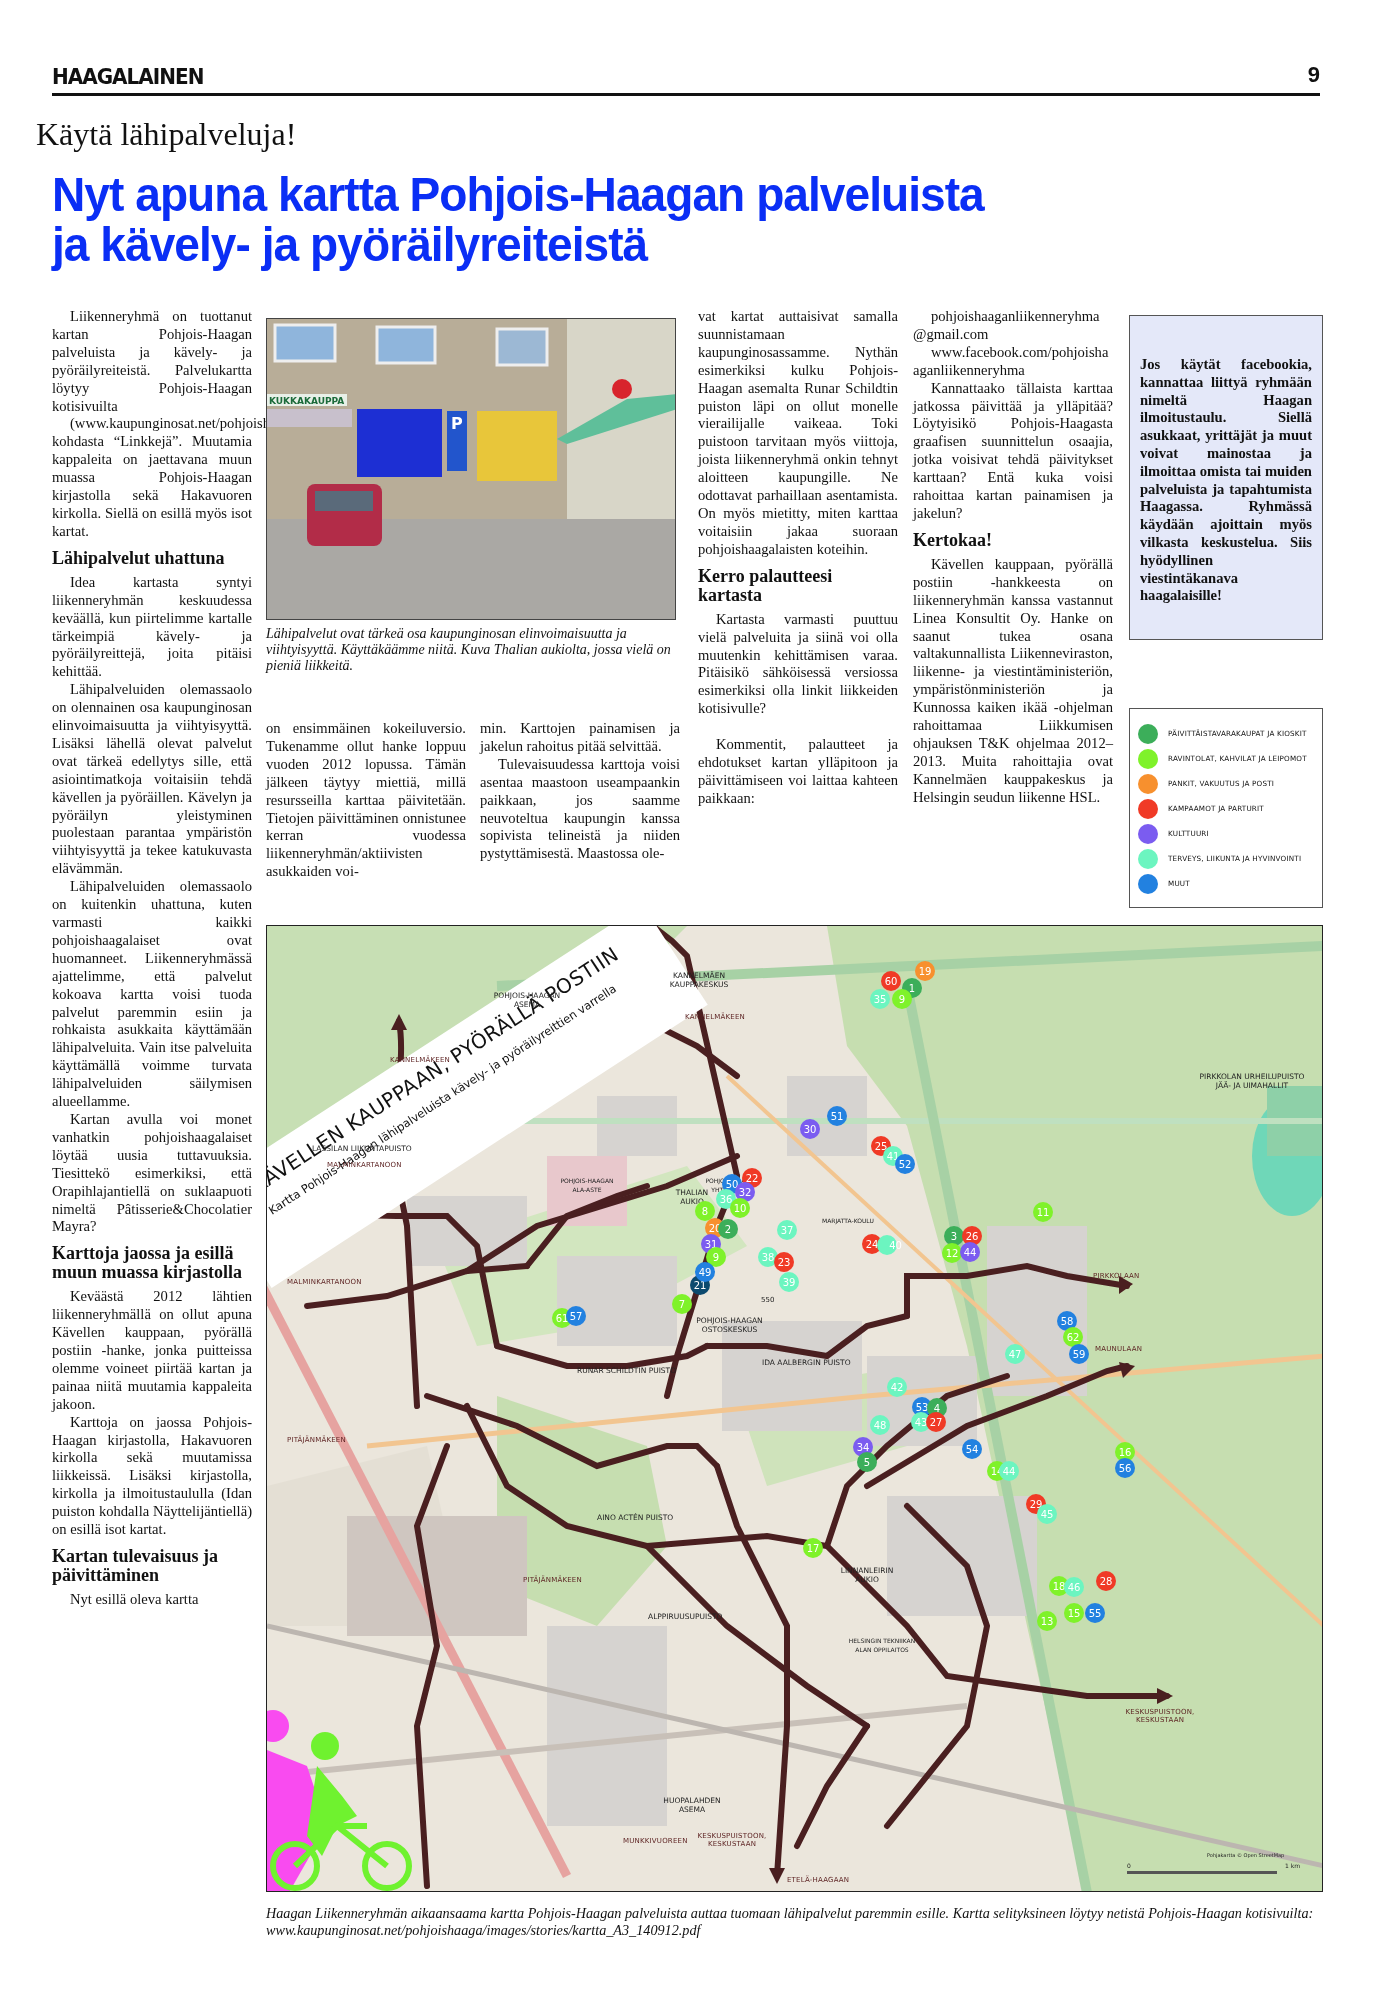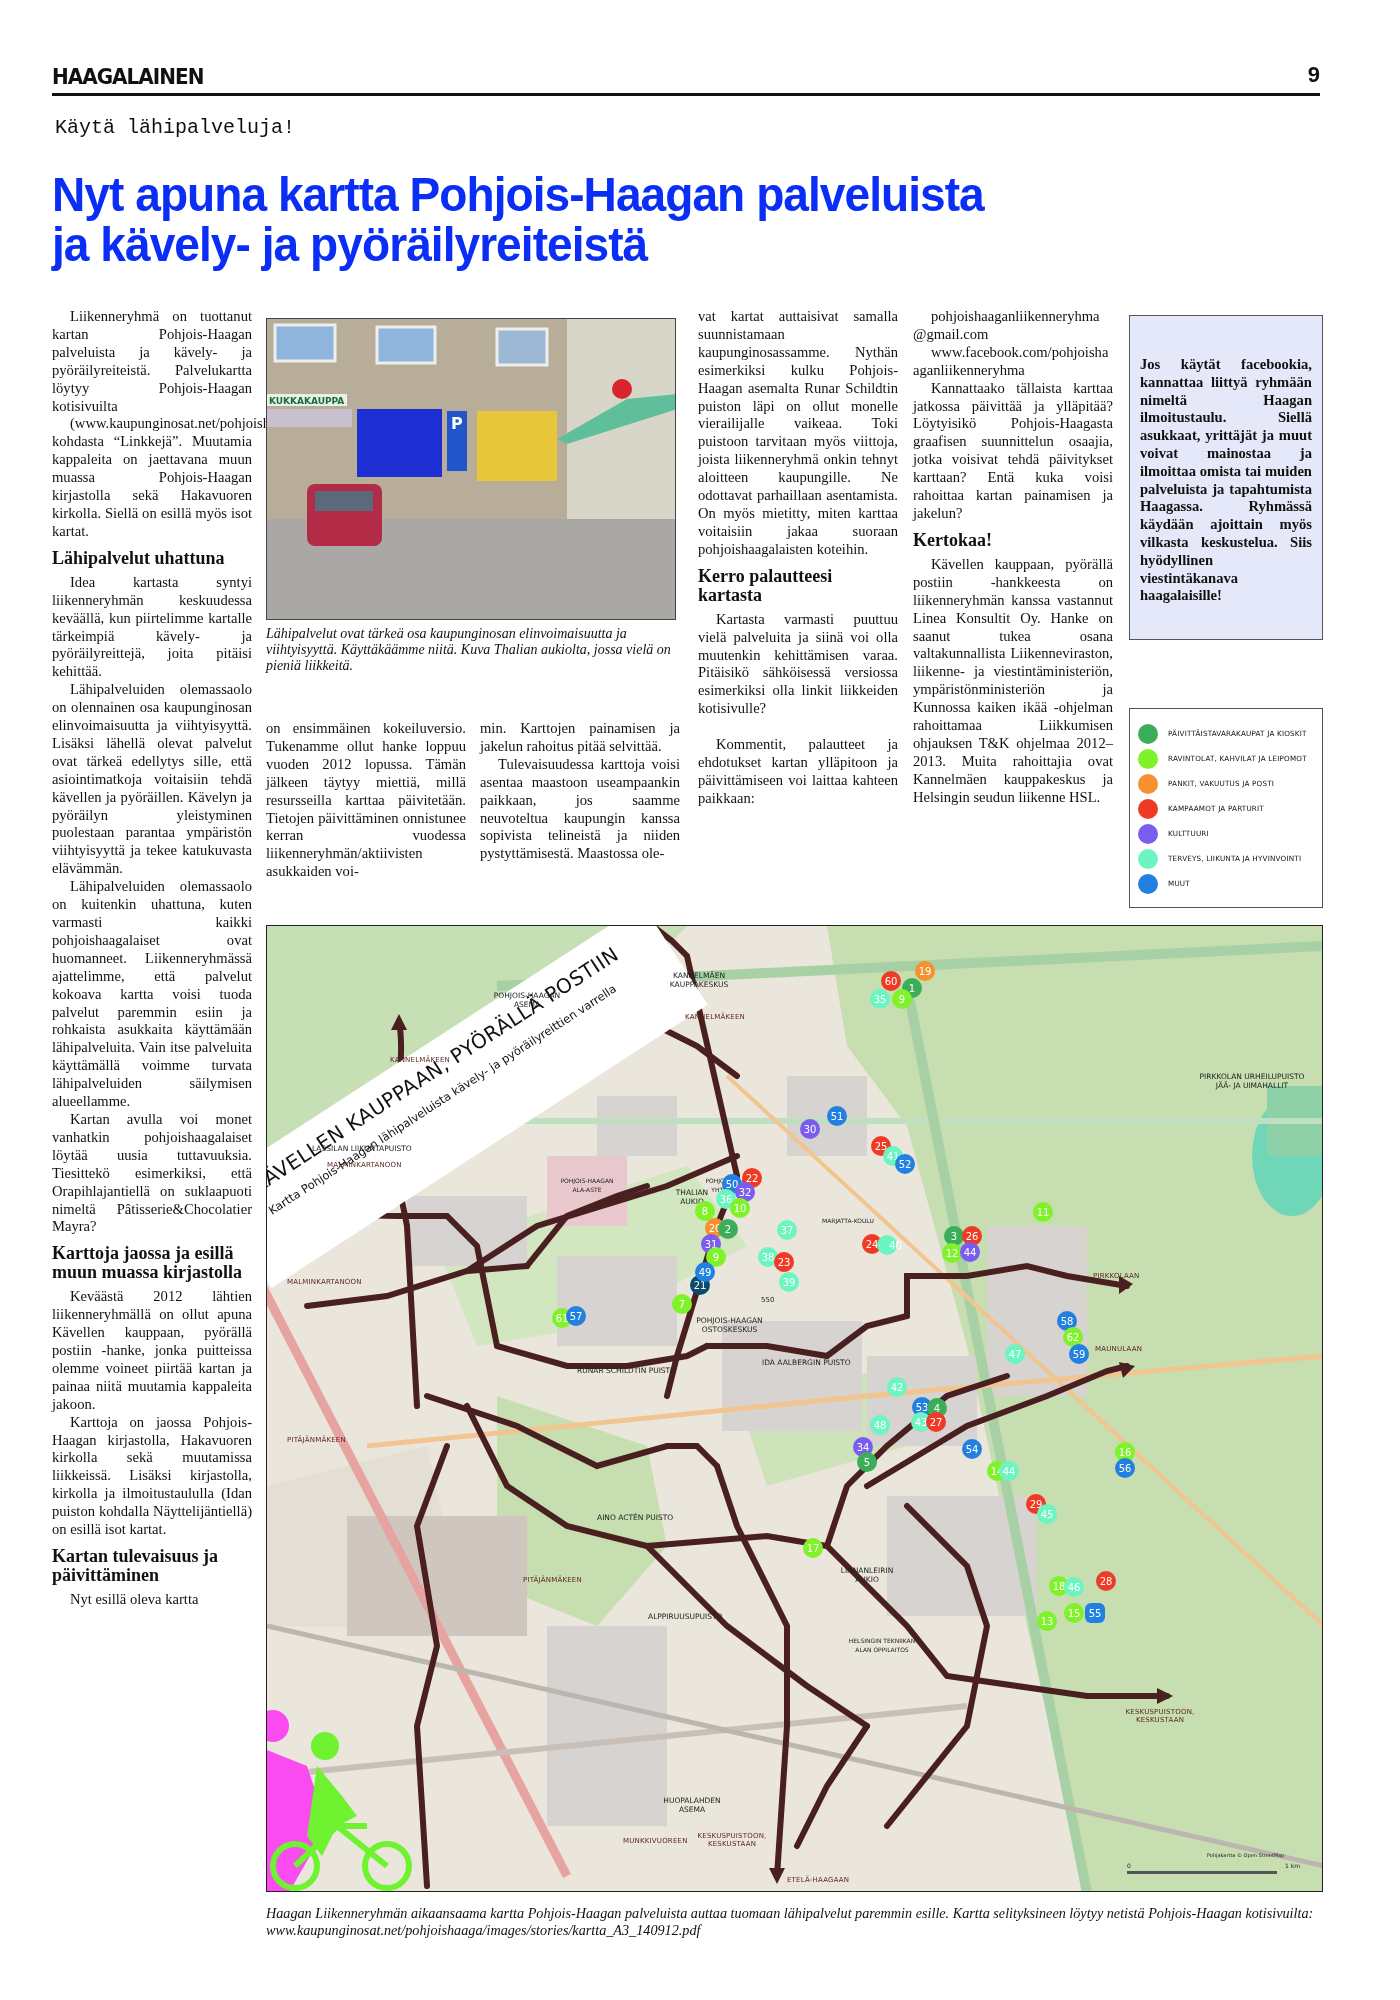--- a/index.html
+++ b/index.html
@@ -1,20 +1,20 @@
 <!DOCTYPE html>
 <html><head>
 <meta charset="utf-8">
 <style>
   * { box-sizing: border-box; margin: 0; padding: 0; }
   body { width: 1400px; height: 2000px; background: #fff; position: relative; overflow: hidden; font-family: "Liberation Serif", serif; color: #111; }
   .masthead { position: absolute; left: 52px; top: 62px; width: 1268px; height: 34px; border-bottom: 3px solid #111; }
   .masthead .name { position: absolute; left: 0; top: 2px; font-family: "DejaVu Sans", sans-serif; font-weight: bold; font-size: 20px; letter-spacing: -1px; transform: scaleY(1.1); }
   .masthead .page { position: absolute; right: 0; top: 0; font-family: "Liberation Sans", sans-serif; font-weight: bold; font-size: 22px; }
-  .kicker { position: absolute; left: 55px; top: 116px; font-family: Liberation Mono, monospace; font-size: 20px; }
+  .kicker { position: absolute; left: 36px; top: 116px; font-family: Liberation Serif, serif; font-size: 32px; }
   .headline { position: absolute; left: 52px; top: 170px; font-family: "Liberation Sans", sans-serif; font-weight: bold; font-size: 48px; line-height: 50px; color: #0a2ef5; letter-spacing: -1px; transform: scaleX(0.96); transform-origin: left; }
   .col { position: absolute; font-size: 14.6px; line-height: 17.9px; text-align: justify; hyphens: manual; }
   .col p { text-indent: 18px; }
   .col h3 { font-size: 18px; line-height: 19px; font-weight: bold; text-align: left; margin: 8px 0 6px; }
   .photo { position: absolute; left: 266px; top: 318px; width: 410px; height: 302px; border: 1px solid #444; overflow: hidden; background: #bfb6a3; }
   .caption { position: absolute; left: 266px; top: 626px; width: 420px; font-style: italic; font-size: 14px; line-height: 16px; }
   .fbbox { position: absolute; left: 1129px; top: 315px; width: 194px; height: 325px; background: #e4e8f9; border: 1px solid #555; padding: 40px 10px 0 10px; font-weight: bold; font-size: 14.6px; line-height: 17.8px; text-align: justify; }
   .legend { position: absolute; left: 1129px; top: 708px; width: 194px; height: 200px; border: 1px solid #555; background: #fff; padding: 12px 0 0 8px; }
   .legend .item { display: flex; align-items: center; height: 25px; }
   .legend .dot { width: 20px; height: 20px; border-radius: 50%; margin-right: 10px; flex-shrink: 0; }
@@ -303,21 +303,21 @@
       <div class="pin" style="left: 492px; top: 365px; background: rgb(108, 245, 192);">44</div>
       <div class="pin" style="left: 519px; top: 398px; background: rgb(240, 58, 38);">29</div>
       <div class="pin" style="left: 530px; top: 408px; background: rgb(108, 245, 192);">45</div>
       <div class="pin" style="left: 608px; top: 346px; background: rgb(127, 242, 42);">16</div>
       <div class="pin" style="left: 608px; top: 362px; background: rgb(34, 129, 224);">56</div>
       <div class="pin" style="left: 296px; top: 442px; background: rgb(127, 242, 42);">17</div>
       <div class="pin" style="left: 542px; top: 480px; background: rgb(127, 242, 42);">18</div>
       <div class="pin" style="left: 557px; top: 481px; background: rgb(108, 245, 192);">46</div>
       <div class="pin" style="left: 589px; top: 475px; background: rgb(240, 58, 38);">28</div>
       <div class="pin" style="left: 557px; top: 507px; background: rgb(127, 242, 42);">15</div>
-      <div class="pin" style="left: 578px; top: 507px; background: rgb(34, 129, 224); border-radius: 6px;">55</div>
+      <div class="pin" style="left: 578px; top: 507px; background: rgb(34, 129, 224);">55</div>
       <div class="pin" style="left: 530px; top: 515px; background: rgb(127, 242, 42);">13</div>
     </div>
 
 
   <svg style="position:absolute; left:0; top:780px;" width="170" height="190" viewBox="0 0 170 190">
     <circle cx="6" cy="20" r="16" fill="#f94bf0"></circle>
     <path d="M-10 40 L40 60 L60 120 L20 190 L-10 190 Z" fill="#f94bf0"></path>
     <circle cx="58" cy="40" r="14" fill="#6ff22f"></circle>
     <path d="M50 60 L75 90 L90 110 L70 120 L55 150 L40 130 Z" fill="#6ff22f"></path>
     <circle cx="28" cy="160" r="22" fill="none" stroke="#6ff22f" stroke-width="6"></circle>

